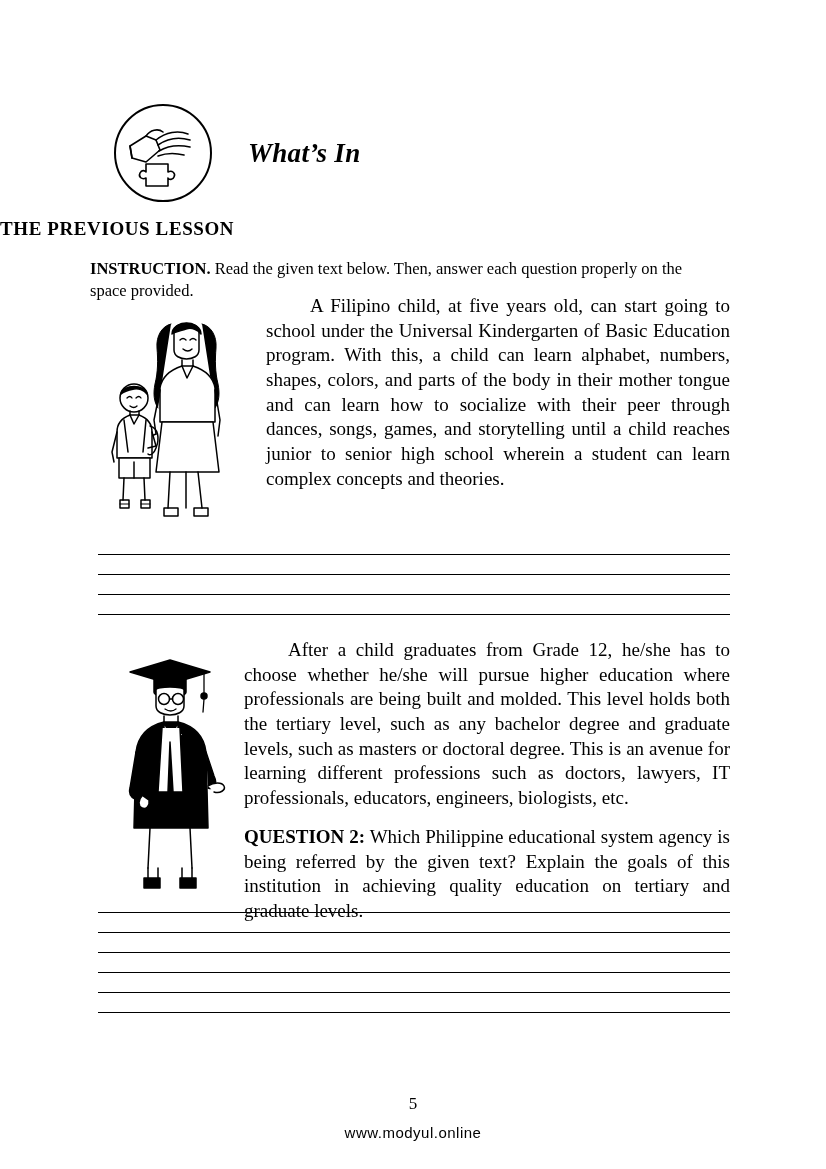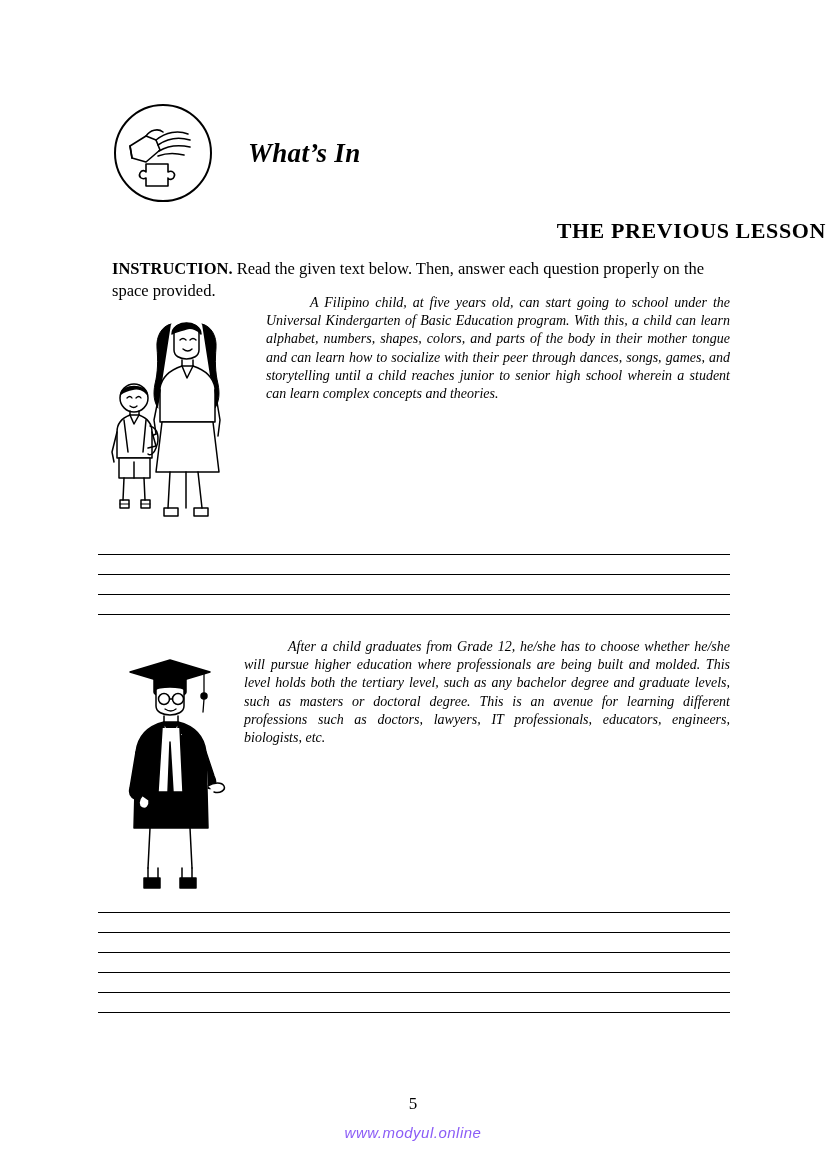--- a/index.html
+++ b/index.html
@@ -53,30 +53,30 @@
     letter-spacing: 0.3px;
     white-space: nowrap;
   }
 
   
   .section-title {
     position: absolute;
     left: 0;
     right: 0;
     top: 218px;
-    text-align: right;
+    text-align: left;
     font-weight: bold;
-    font-size: 22px;
+    font-size: 19px;
     letter-spacing: 0.6px;
   }
 
   
   .instruction {
     position: absolute;
-    left: 112px;
+    left: 90px;
     top: 258px;
     width: 632px;
     font-size: 16.5px;
     line-height: 1.32;
     text-align: left;
   }
   .instruction b { font-weight: bold; }
 
   
   .block-one {
@@ -93,26 +93,25 @@
   }
 
   .illus {
     float: left;
     position: relative;
   }
   .illus-1 { width: 150px; height: 230px; margin-top: 8px; }
   .illus-2 { width: 140px; height: 258px; margin-top: 4px; margin-left: 6px; }
 
   .para {
-    font-size: 14px;
+    font-size: 19px;
     line-height: 1.30;
     text-align: justify;
     text-justify: inter-word;
     margin: 0 0 14px 0;
-    font-style: italic;
   }
   .para.indent { text-indent: 44px; }
   .para b { font-weight: bold; }
 
   .text-col-1 { margin-left: 168px; }
   .text-col-2 { margin-left: 120px; }
 
   
   .lines {
     position: absolute;
@@ -136,23 +135,22 @@
     font-size: 17px;
   }
   .watermark {
     position: absolute;
     left: 0;
     right: 0;
     top: 1124px;
     text-align: center;
     font-family: "Liberation Sans", sans-serif;
     font-size: 15px;
-    color: #8b5cf6;
+    color: #000000;
     letter-spacing: 0.5px;
-    font-style: italic;
   }
 </style>
 </head>
 <body>
 
 <div class="page">
 
   <div class="whats-in-header">
     <div class="badge-circle">
       <svg width="94" height="94" viewBox="0 0 94 94" xmlns="http://www.w3.org/2000/svg">
@@ -290,20 +288,21 @@
 
           <path d="M46 186 L44 226 M86 186 L88 226"></path>
           <path d="M44 226 L44 236 M54 226 L54 236 M78 226 L78 236 M88 226 L88 236"></path>
           <path d="M40 236 L56 236 L56 246 L40 246 Z" fill="#000" stroke="#000"></path>
           <path d="M76 236 L92 236 L92 246 L76 246 Z" fill="#000" stroke="#000"></path>
         </g>
       </svg>
     </div>
     <div class="text-col-2">
       <p class="para indent">After a child graduates from Grade 12, he/she has to choose whether he/she will pursue higher education where professionals are being built and molded. This level holds both the tertiary level, such as any bachelor degree and graduate levels, such as masters or doctoral degree. This is an avenue for learning different professions such as doctors, lawyers, IT professionals, educators, engineers, biologists, etc.</p>
+      <p class="para"><b>QUESTION 2:</b><span> Which Philippine educational system agency is being referred by the given text? Explain the goals of this institution in achieving quality education on tertiary and graduate levels.</span></p>
     </div>
     <div style="clear:both"></div>
   </div>
 
   <div class="lines lines-2">
     <div class="rule"></div>
     <div class="rule"></div>
     <div class="rule"></div>
     <div class="rule"></div>
     <div class="rule"></div>

